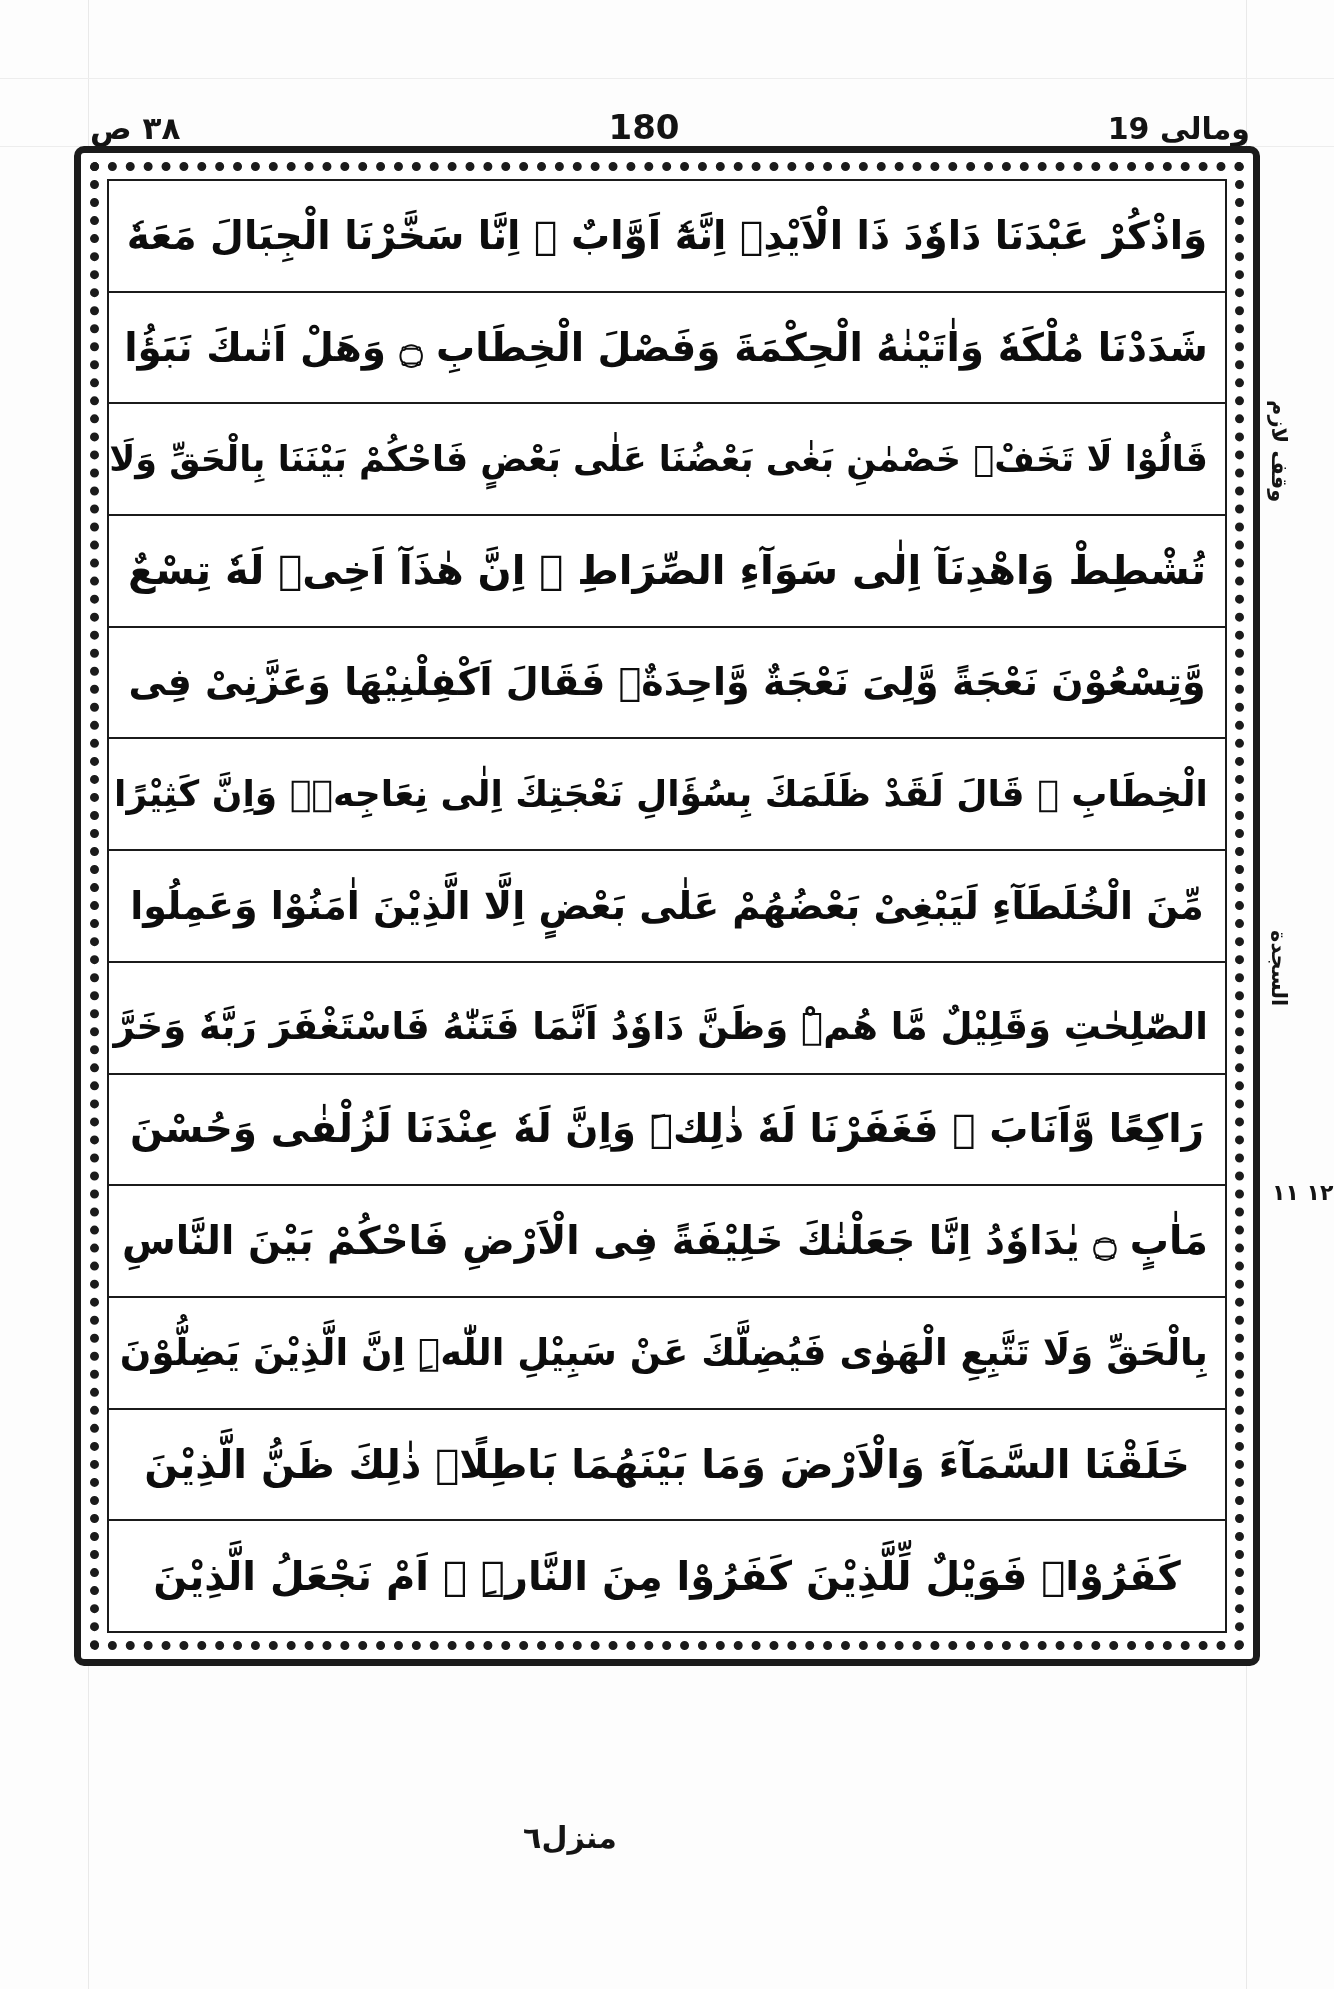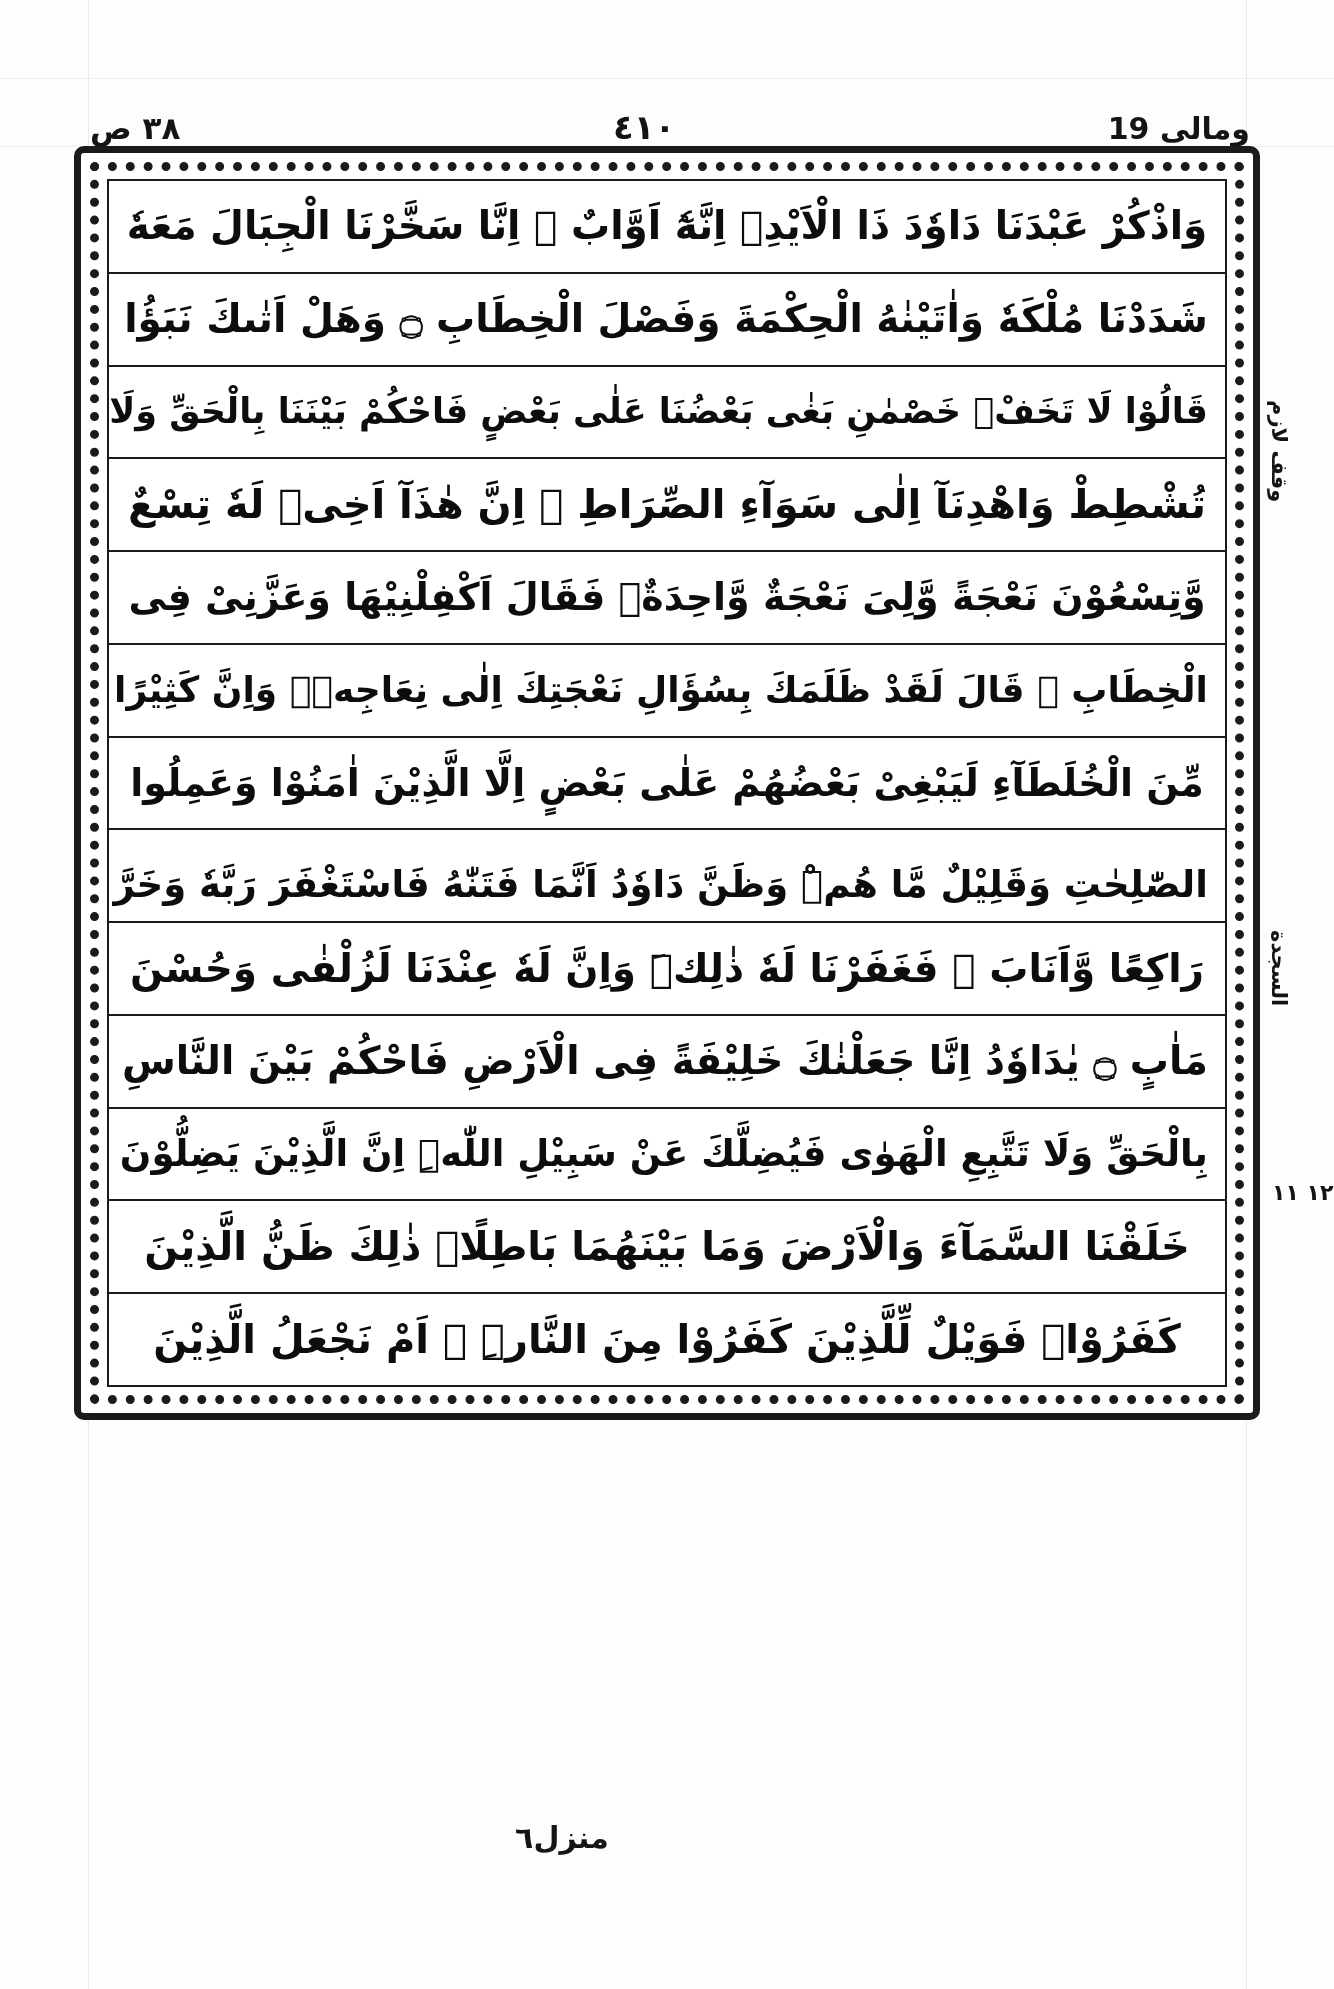--- a/index.html
+++ b/index.html
@@ -64,21 +64,21 @@
   #hdr-juz { letter-spacing: 0px; }
   #hdr-page { font-size: 34px; }
   #hdr-surah { font-size: 31px; text-align: right; }
 
   
   #frame-outer {
     position: absolute;
     left: 74px;
     top: 146px;
     width: 1186px;
-    height: 1274px;
+    height: 1520px;
     border: 7px solid #1b1b1b;
     border-radius: 10px;
     box-sizing: border-box;
     background: #ffffff;
   }
   #frame-dots {
     position: absolute;
     left: 9px;
     top: 9px;
     right: 9px;
@@ -161,21 +161,21 @@
     left: 1272px;
     top: 1180px;
     font-size: 22px;
     writing-mode: horizontal-tb;
     line-height: 1.15;
   }
 
   
   #footer-row {
     position: absolute;
-    left: 4px;
+    left: 12px;
     top: 1820px;
     width: 1116px;
     text-align: center;
     direction: rtl;
   }
   #footer-manzil {
     display: inline-block;
     font-family: "DejaVu Sans", sans-serif;
     font-size: 30px;
     font-weight: 700;
@@ -187,21 +187,21 @@
 
 <div id="page-sheet">
 
   <div class="scan-edge-v" style="left:88px;"></div>
   <div class="scan-edge-v" style="left:1246px;"></div>
   <div class="scan-edge-h" style="top:78px;"></div>
   <div class="scan-edge-h" style="top:146px;"></div>
 
   <div id="header-row">
     <div class="hdr-cell" id="hdr-juz">ومالى 19</div>
-    <div class="hdr-cell" id="hdr-page">٤١٠</div>
+    <div class="hdr-cell" id="hdr-page">180</div>
     <div class="hdr-cell" id="hdr-surah">٣٨ ص</div>
   </div>
 
   <div id="frame-outer">
     <div id="frame-dots"></div>
     <div id="frame-inner">
       <div id="lines-stack">
 
         <div class="q-line">
           <div class="q-text" style="font-size: 39px;">وَاذْكُرْ عَبْدَنَا دَاوٗدَ ذَا الْاَيْدِۚ اِنَّهٗٓ اَوَّابٌ ۝ اِنَّا سَخَّرْنَا الْجِبَالَ مَعَهٗ</div>

